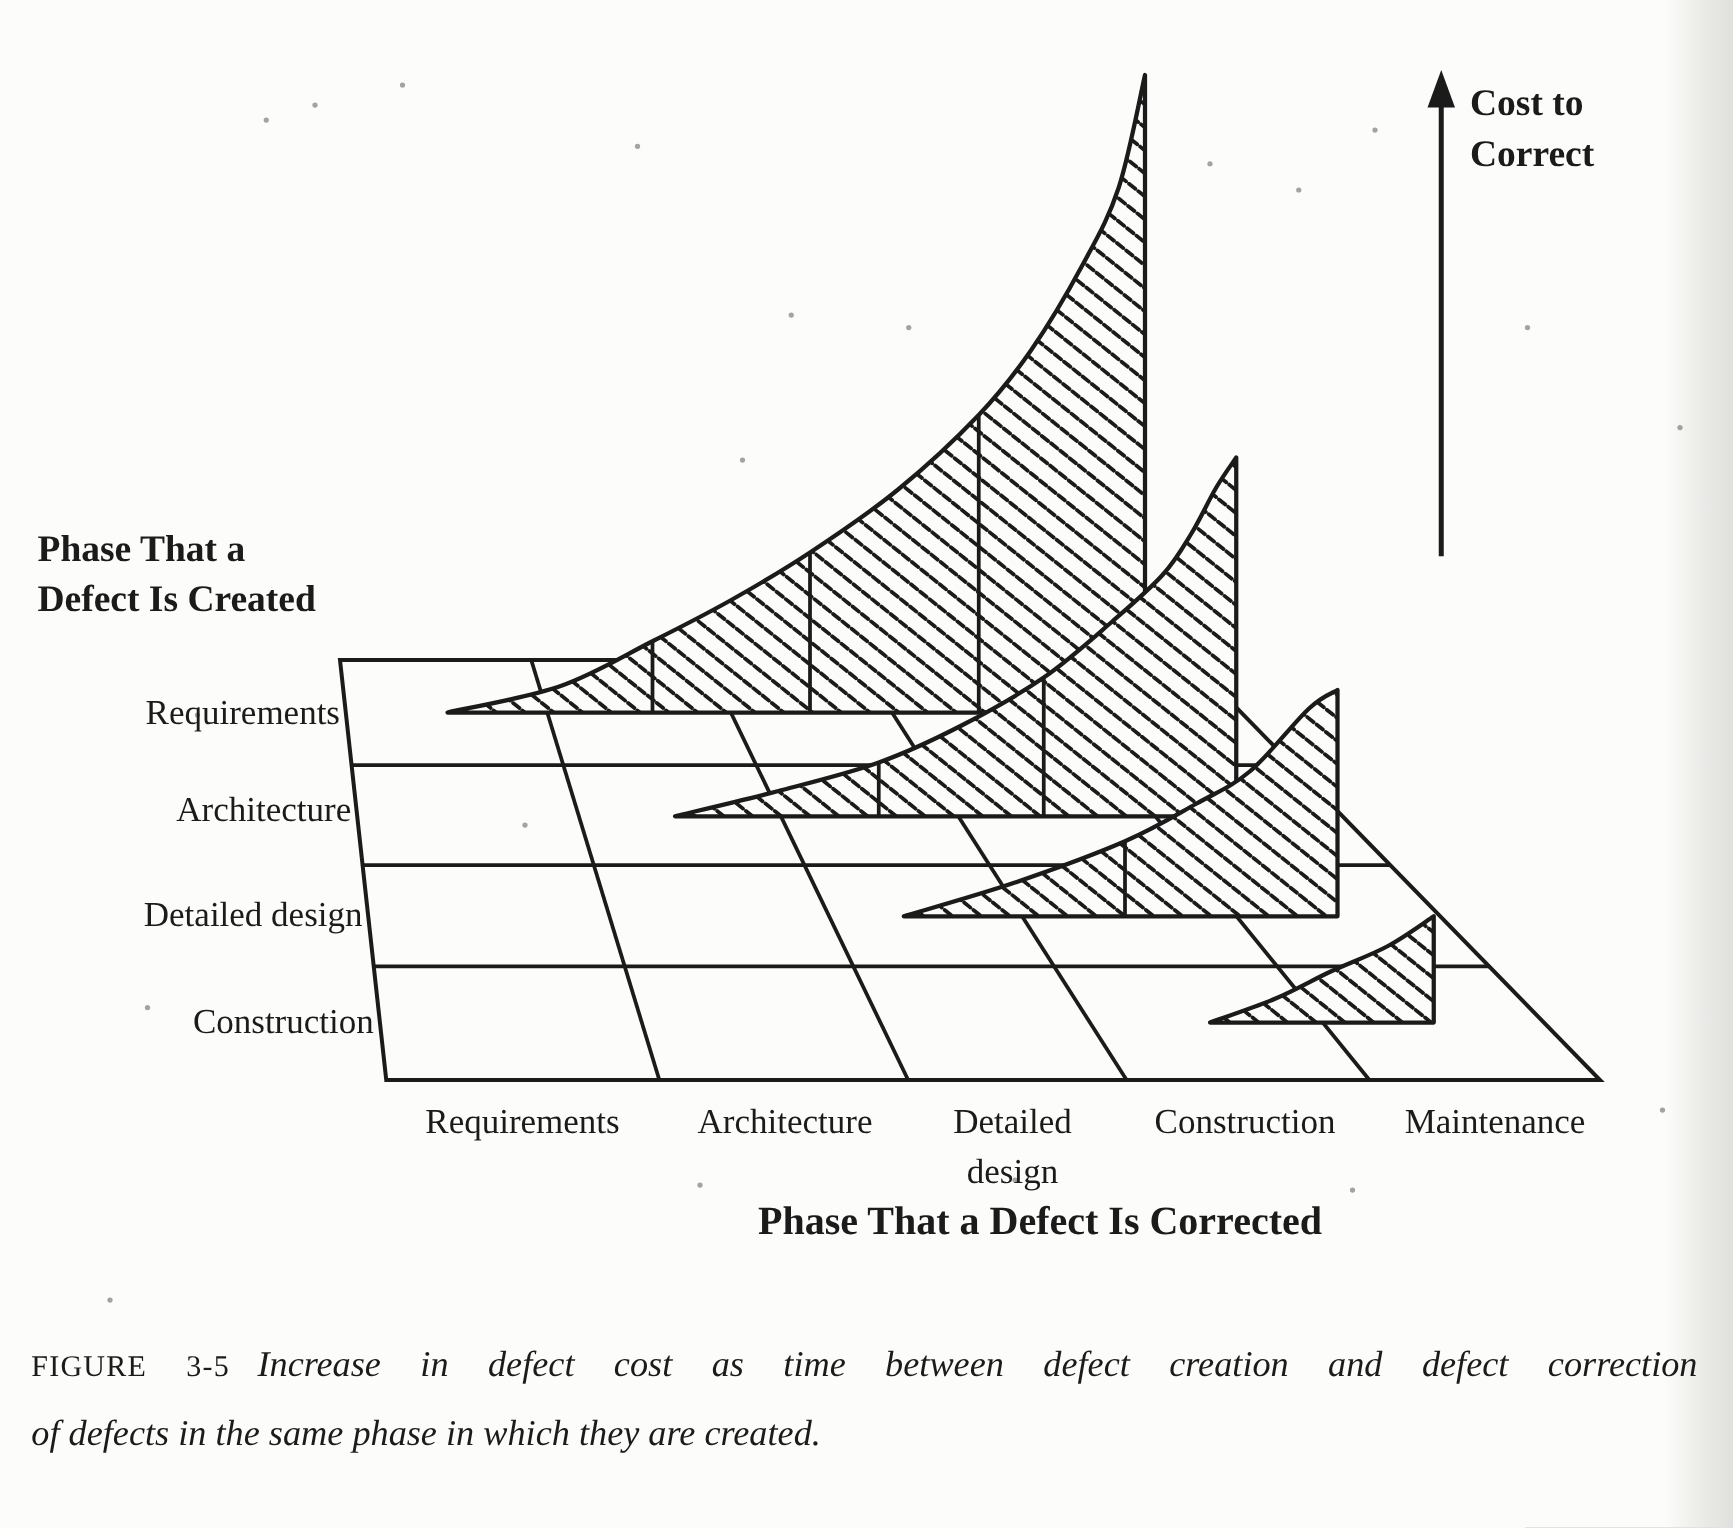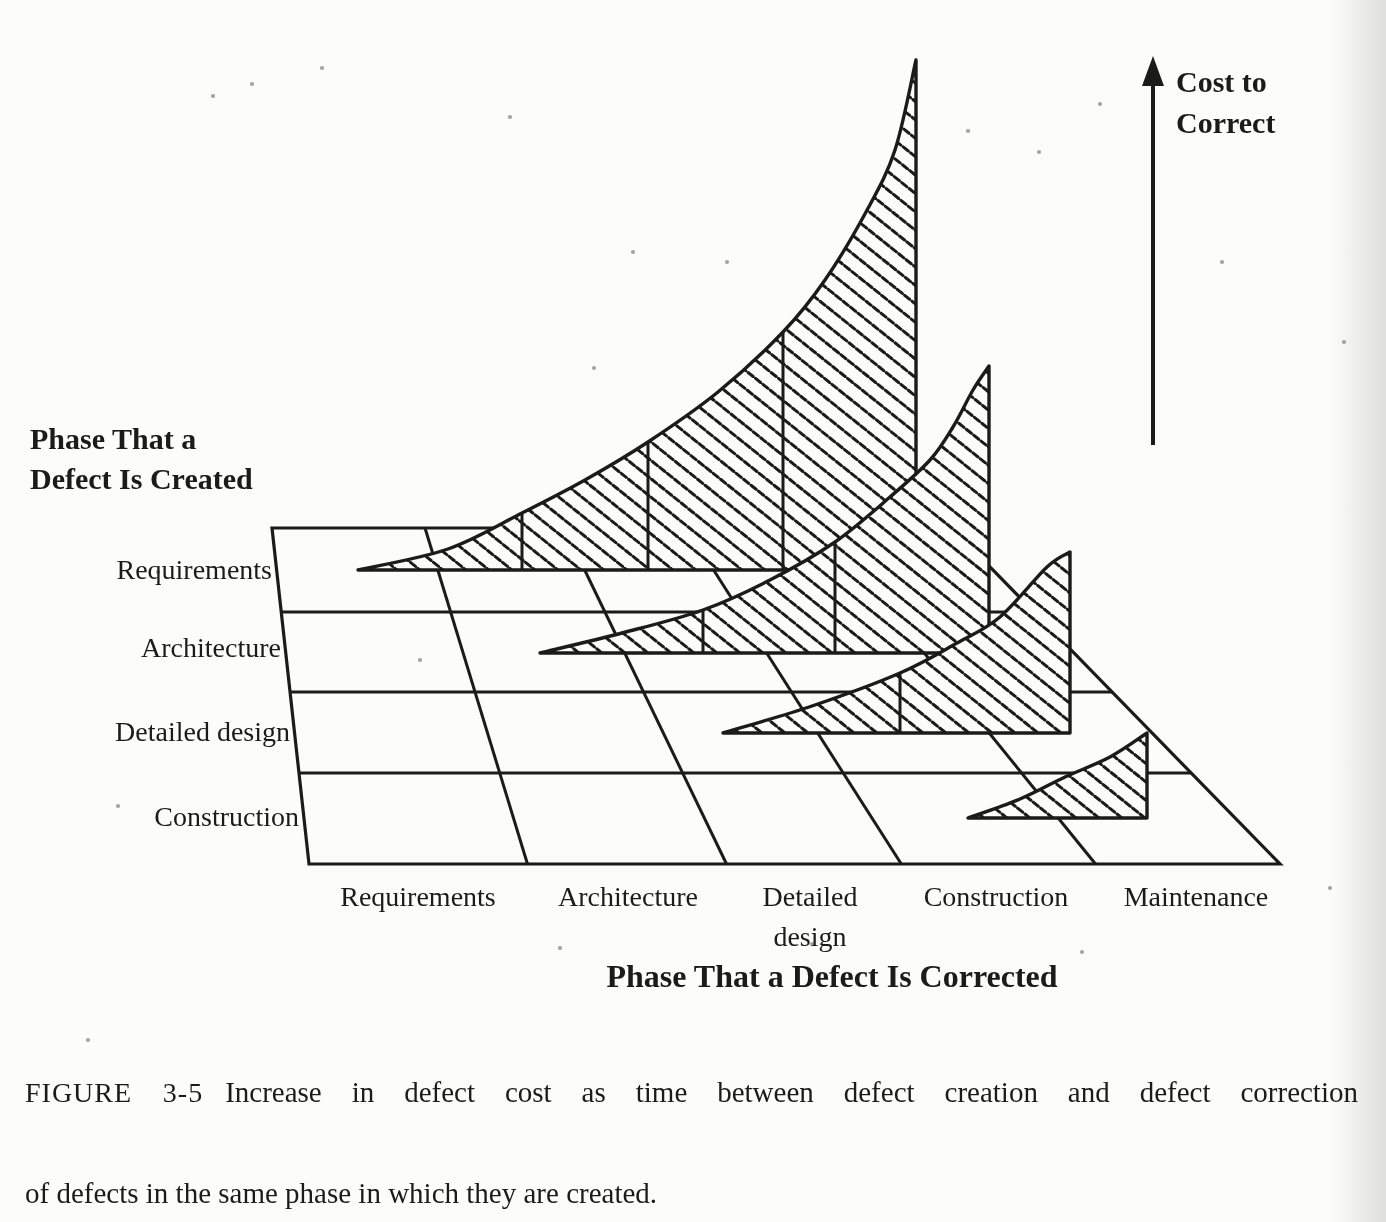--- a/index.html
+++ b/index.html
@@ -17,22 +17,22 @@
     position:absolute;top:0;right:0;width:54px;height:100%;
     background:linear-gradient(90deg,rgba(130,130,124,0) 0%,rgba(130,130,124,0.14) 55%,rgba(158,158,150,0.30) 100%);
     pointer-events:none;
   }
   .caption{
     position:absolute;left:25px;top:1066px;width:1333px;
     font-size:29px;line-height:53px;
   }
   .cap-line{text-align:justify;text-align-last:justify;white-space:nowrap;}
   .cap-line.last{text-align-last:left;}
-  .cap-italic{margin-top:48px;}
-  .fig-label{font-style:normal;font-size:28px;letter-spacing:1px;margin-right:22px;}
+  .cap-italic{font-style:italic;}
+  .fig-label{font-style:normal;font-size:24px;letter-spacing:1px;margin-right:22px;}
 </style>
 </head>
 <body>
 
 <div class="page">
   <svg id="diagram-svg" width="1386" height="1222" viewBox="0 0 1386 1222">
       <g>
         <circle cx="213" cy="96" r="2.1" fill="#4a4a46" opacity="0.5"></circle>
         <circle cx="252" cy="84" r="2.1" fill="#4a4a46" opacity="0.5"></circle>
         <circle cx="322" cy="68" r="2.1" fill="#4a4a46" opacity="0.5"></circle>

